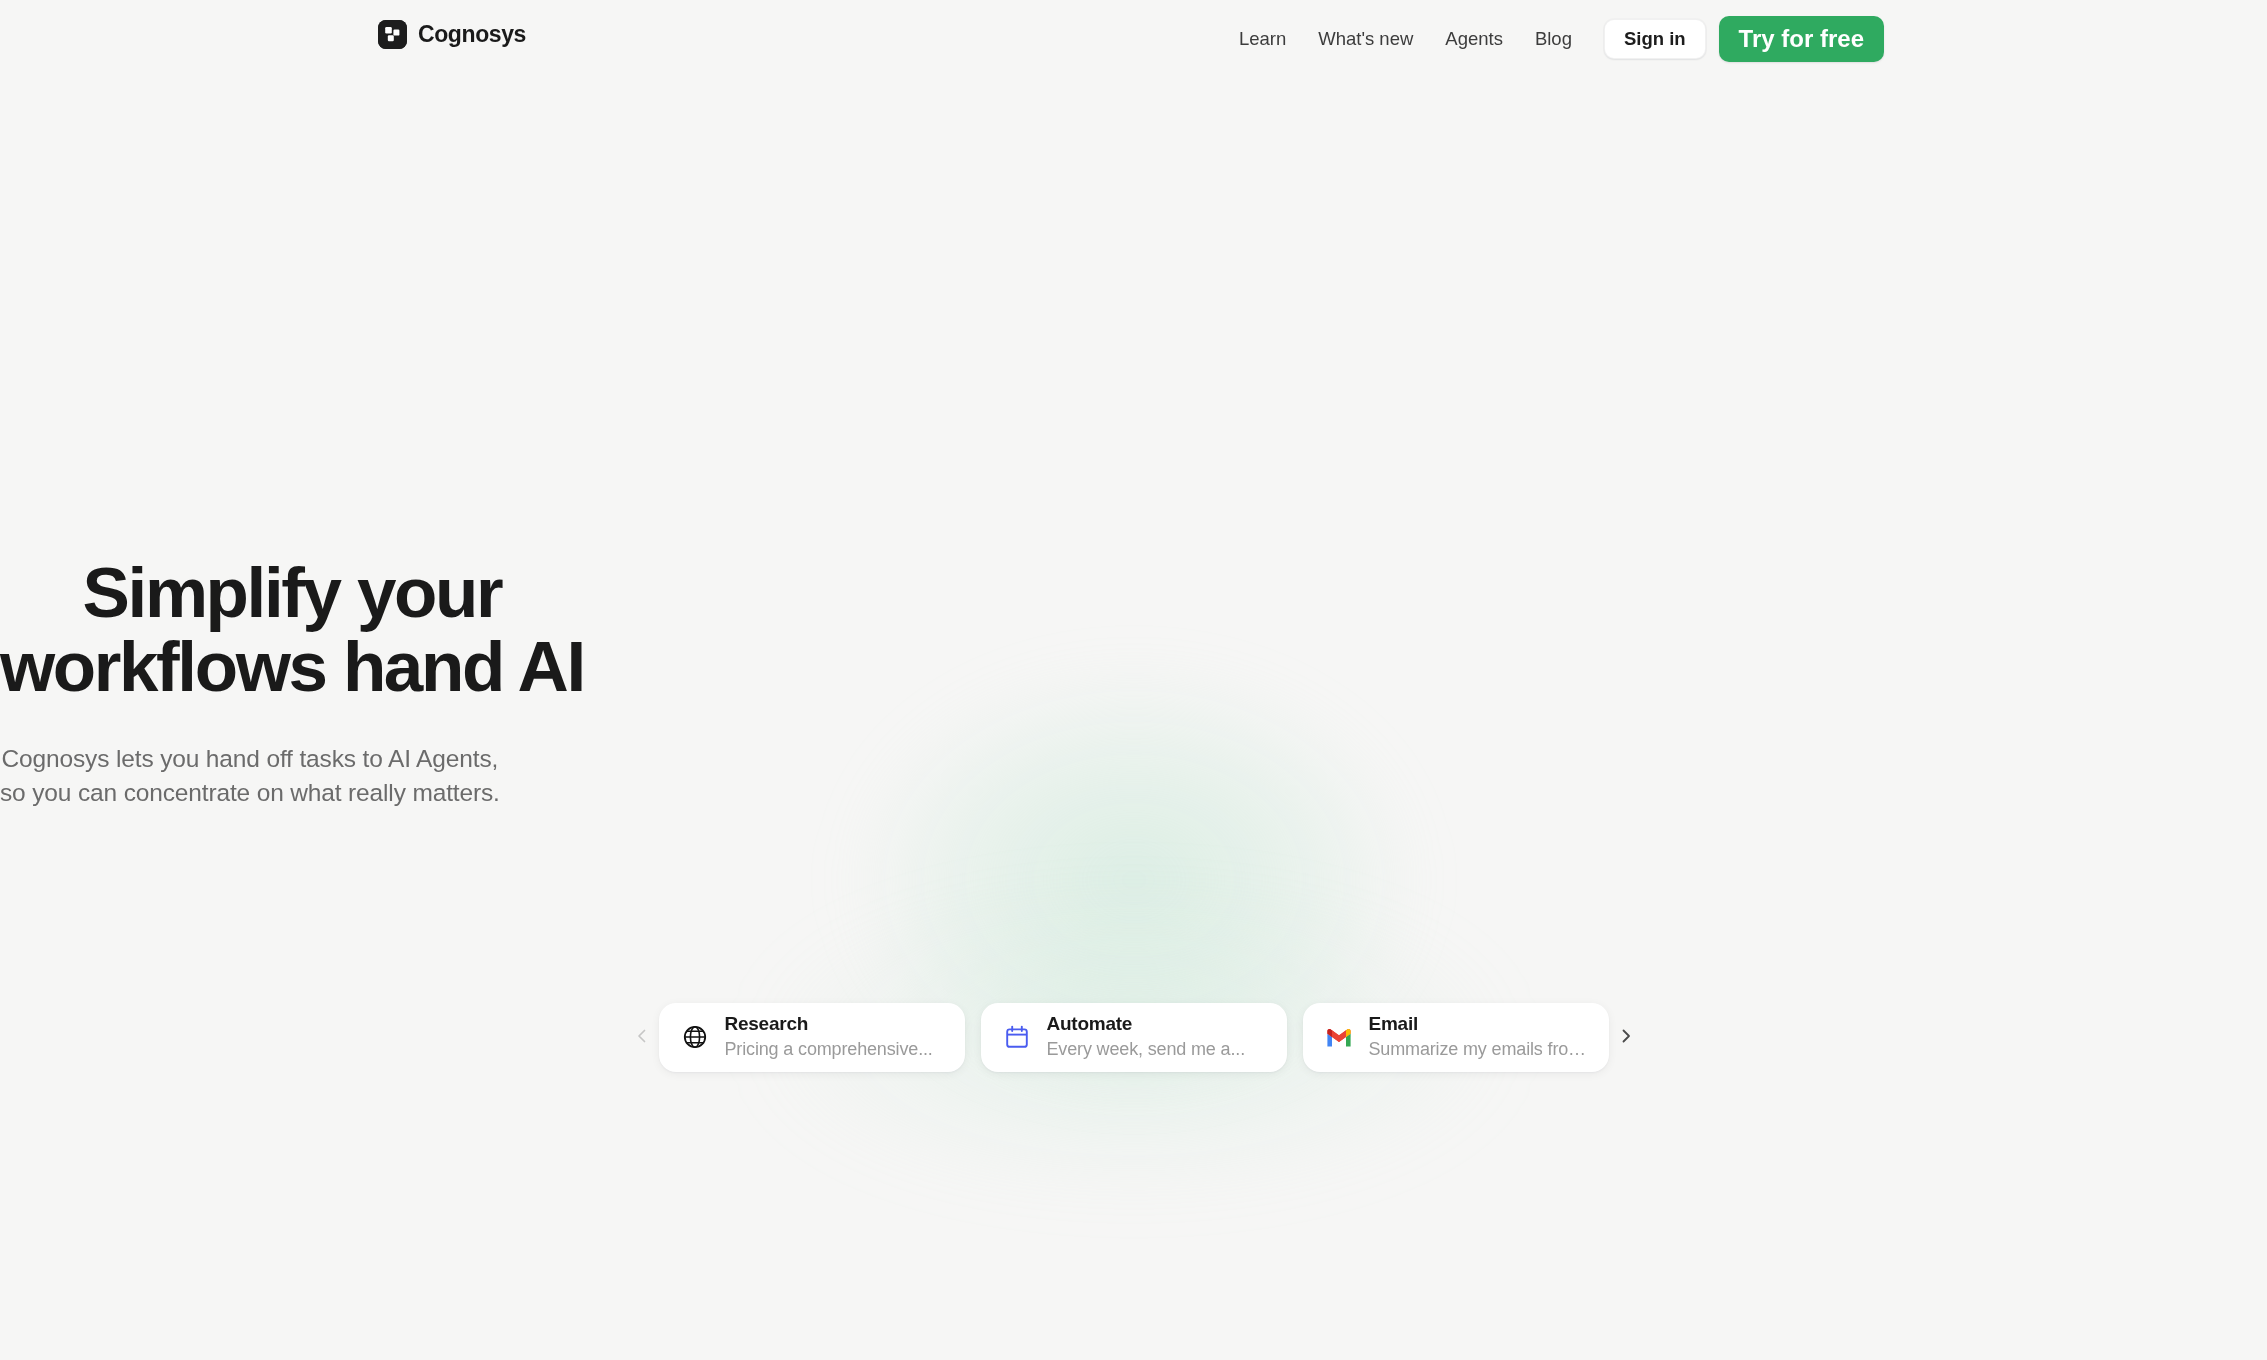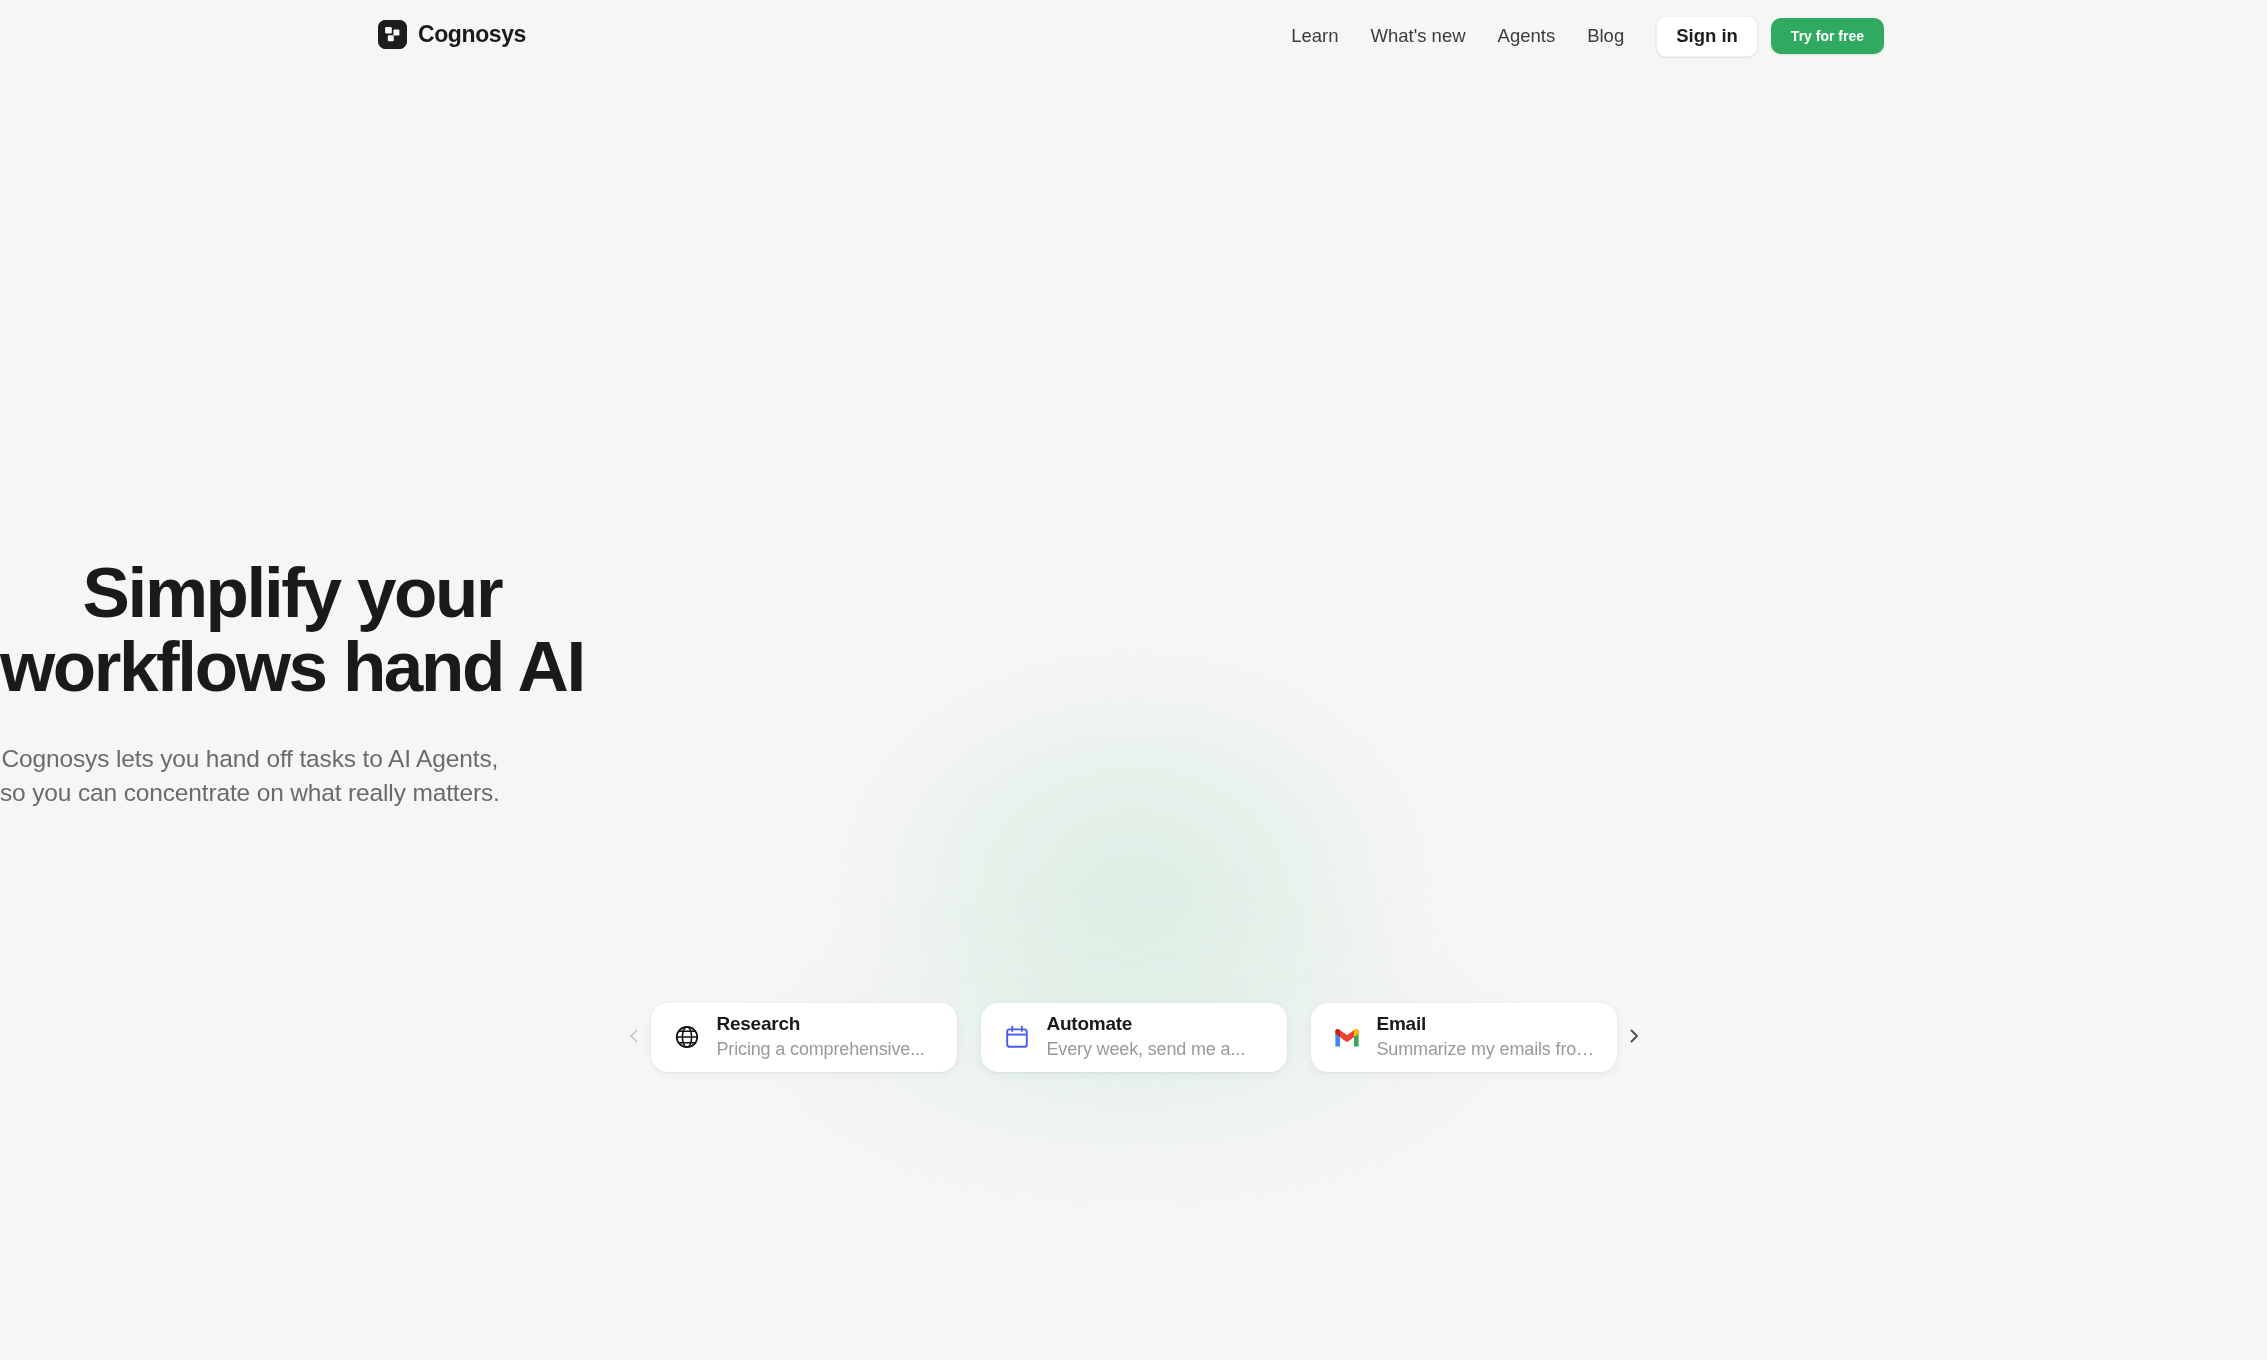--- a/index.html
+++ b/index.html
@@ -62,21 +62,21 @@
     border:1px solid rgba(0,0,0,0.055);
     border-radius:10px;
     padding:10px 19px; line-height:1;
     box-shadow:0 1px 2px rgba(16,24,40,0.07), 0 0 0 1px rgba(16,24,40,0.02);
     cursor:pointer; white-space:nowrap;
     font-family:"Liberation Sans", sans-serif;
   }
   .btn-try {
     margin-left:13px;
     background:#2faa60; color:#fff;
-    font-size:14px; font-weight:600;
+    font-size:24px; font-weight:600;
     border:none; border-radius:10px;
     padding:11px 20px; line-height:1;
     cursor:pointer; white-space:nowrap;
     box-shadow:0 1px 2px rgba(16,24,40,0.10);
     font-family:"Liberation Sans", sans-serif;
   }
 
   
   .hero {
     position:absolute; left:0; right:0; top:556px;
@@ -123,21 +123,21 @@
     position:absolute; left:50%; top:1002px; transform:translateX(-50%);
     width:1090px; height:70px; z-index:12;
     display:flex; align-items:center; justify-content:center; gap:0;
   }
   .car-arrow {
     width:34px; height:48px; border:none; background:transparent;
     display:flex; align-items:center; justify-content:center;
     cursor:pointer; flex:none;
   }
   .cards {
-    display:flex; align-items:flex-start; gap:24px;
+    display:flex; align-items:flex-start; gap:16px;
     flex:none;
   }
   .card {
     width:306px; height:69px;
     background:#fff; border-radius:17px;
     box-shadow:0 2px 10px rgba(16,24,40,0.055), 0 1px 2px rgba(16,24,40,0.04);
     display:flex; align-items:center; gap:16px;
     padding:0 22px;
     cursor:pointer;
   }

